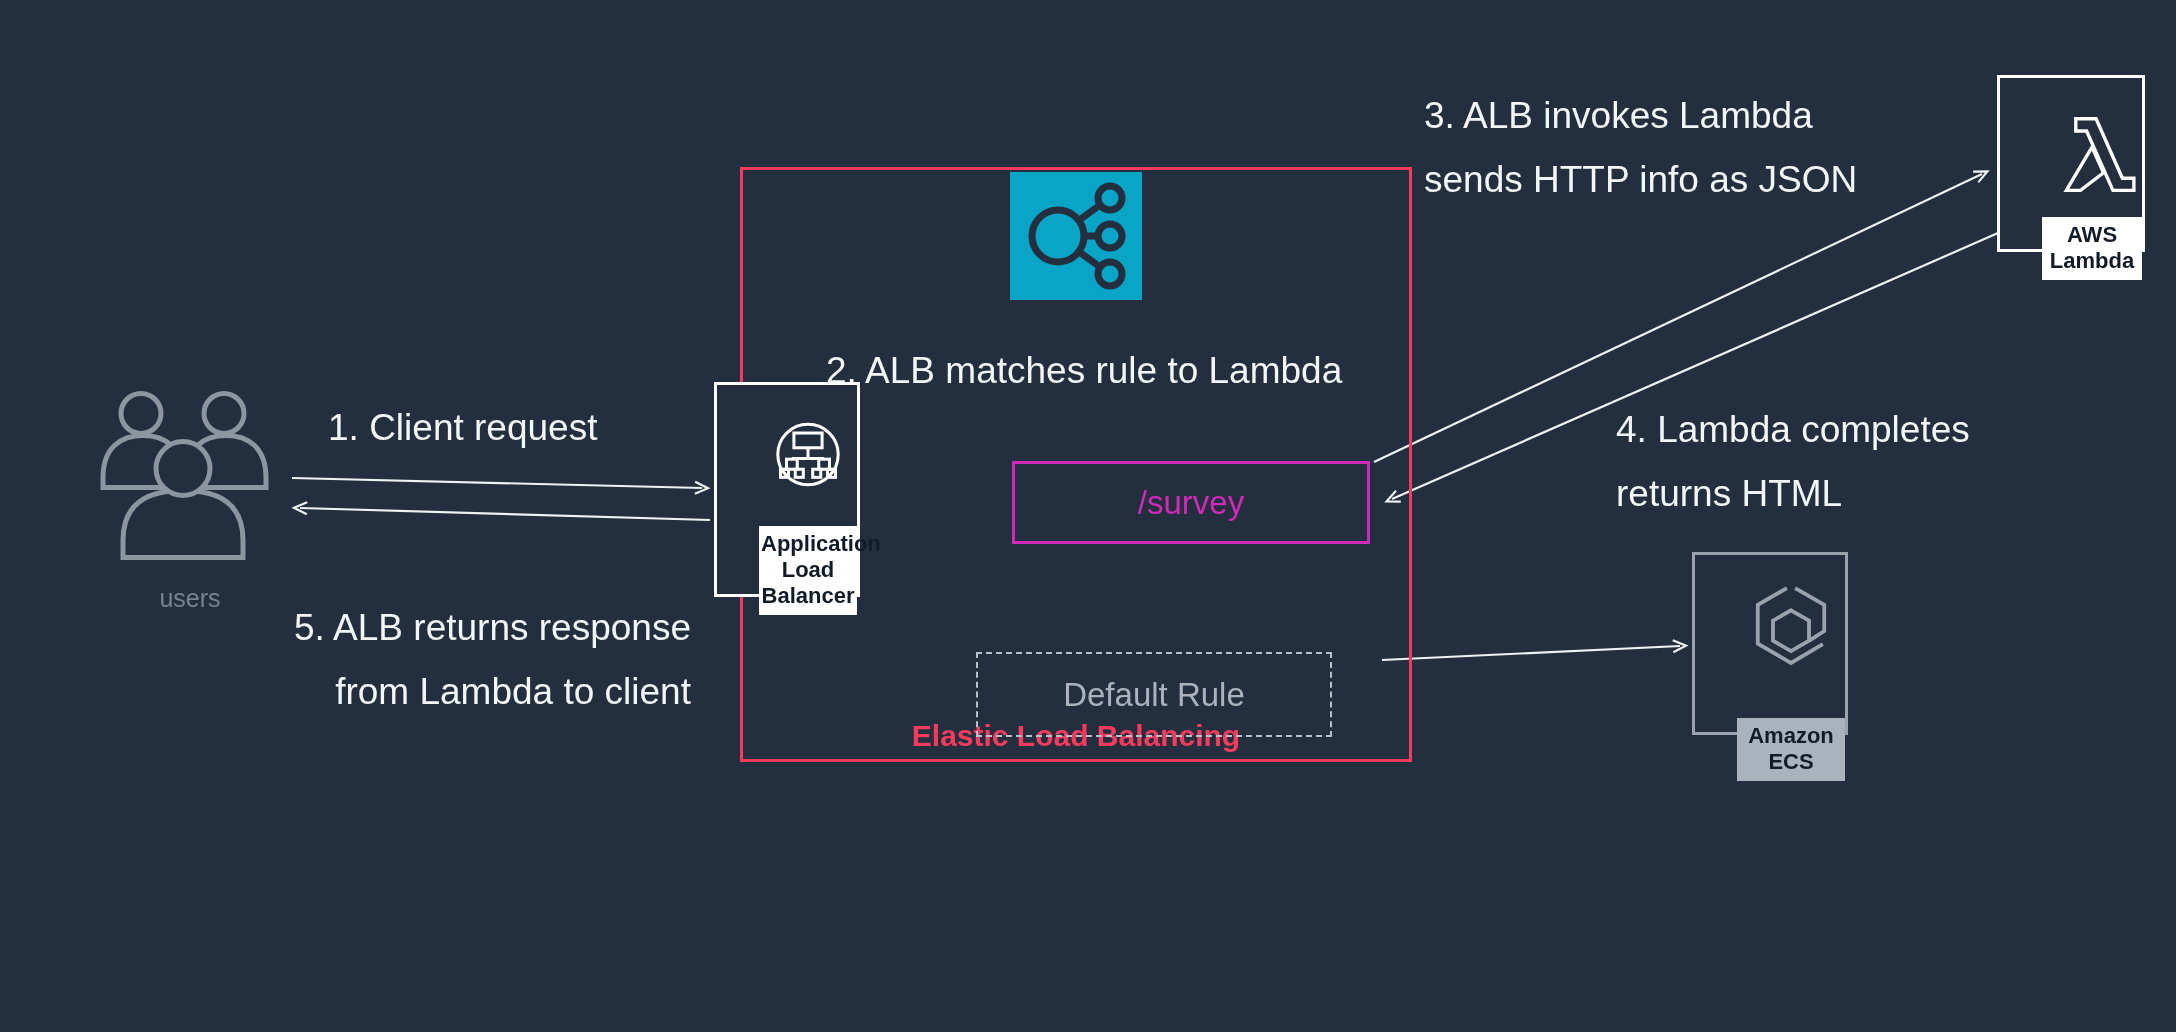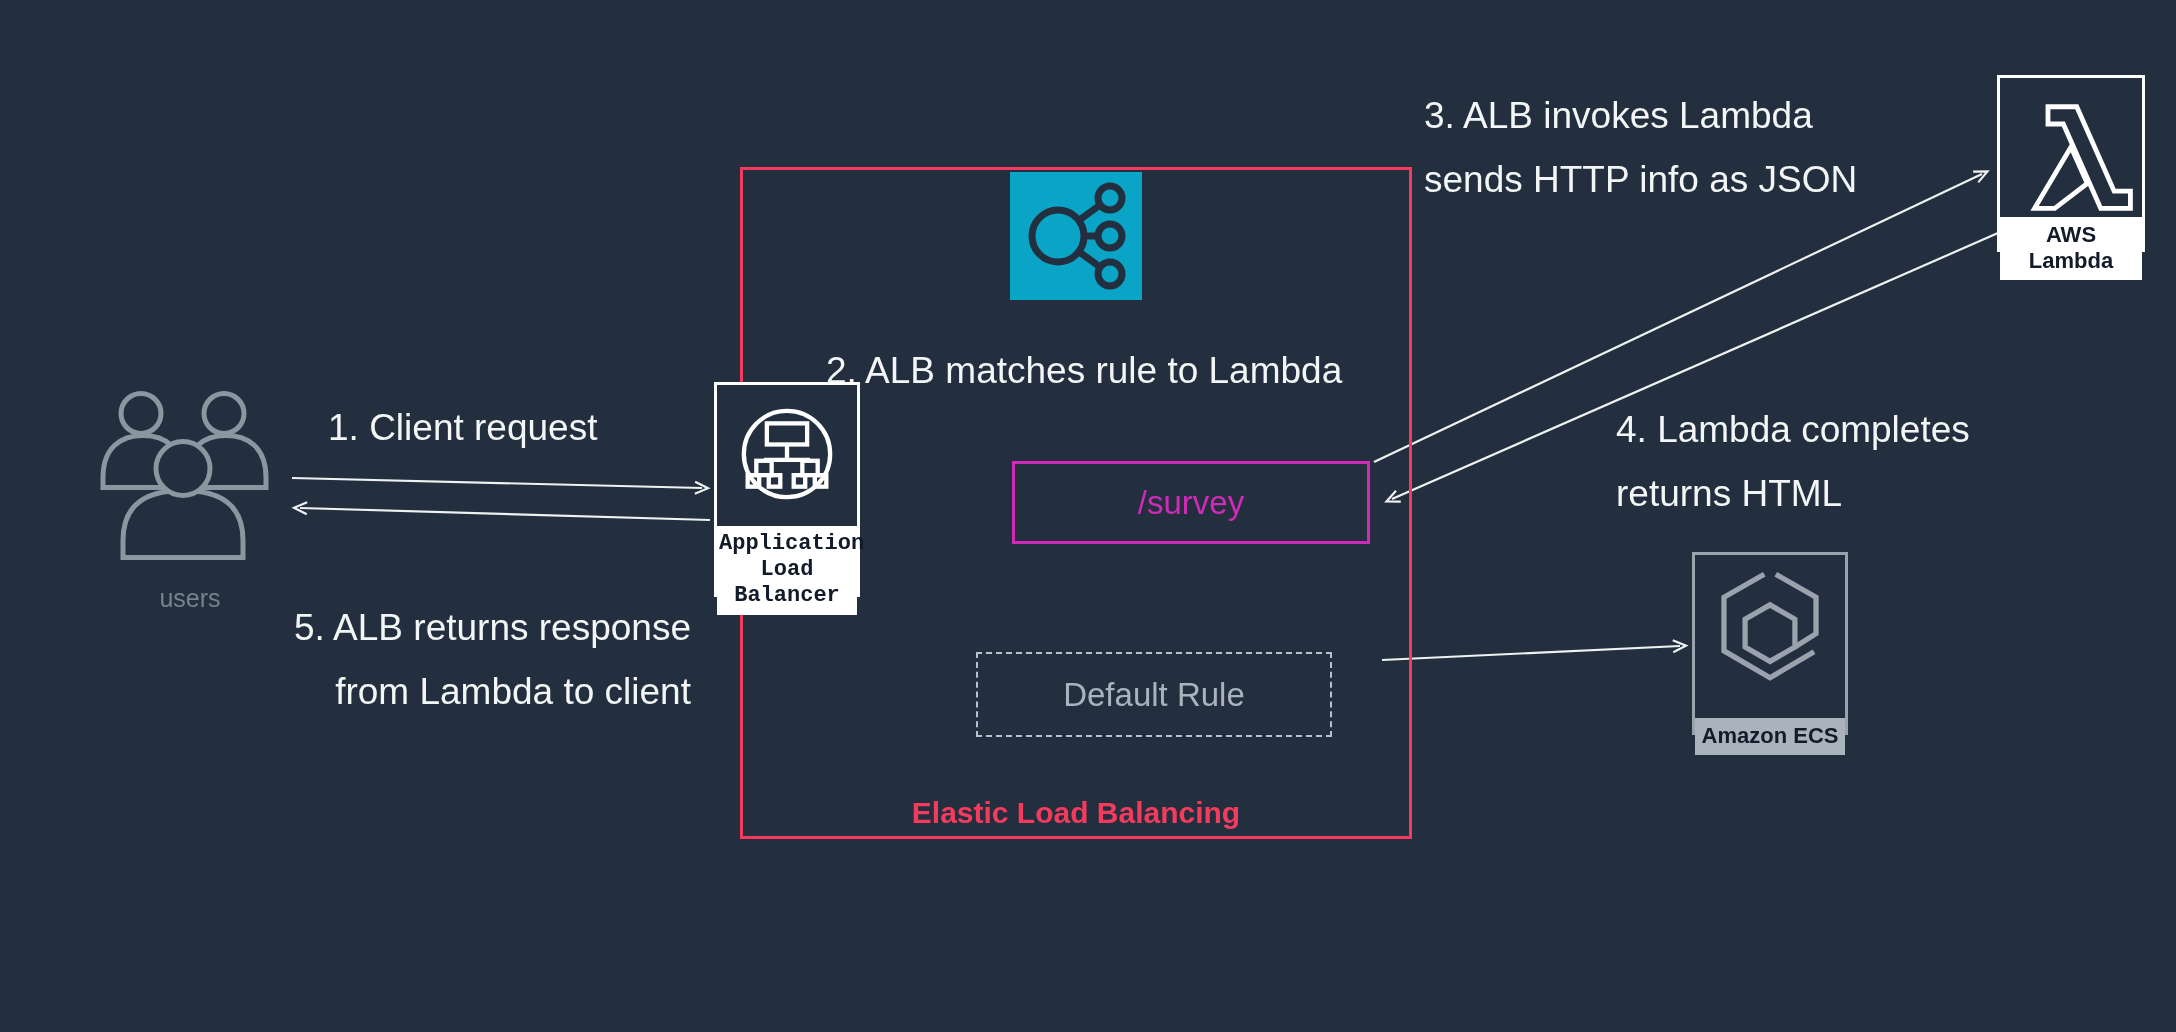--- a/index.html
+++ b/index.html
@@ -21,38 +21,39 @@
     background:var(--background);
     font-family:"Liberation Sans", sans-serif;
   }
   
   .step{
     position:absolute;color:var(--text-white);
     font-size:37px;line-height:64px;white-space:pre-line;
   }
   
   .elb-box{
-    position:absolute;left:740px;top:167px;width:672px;height:672px;
+    position:absolute;left:740px;top:167px;width:672px;height:595px;
     border:3px solid var(--accent-red);box-sizing:border-box;
   }
   .elb-label{
     position:absolute;left:0;right:0;bottom:6px;text-align:center;
     color:var(--accent-red);font-size:30px;font-weight:600;
   }
   
   .teal-icon{
     position:absolute;left:1010px;top:172px;width:132px;height:128px;
     background:var(--accent-teal);
   }
   .teal-icon svg{display:block;width:100%;height:100%;}
   .teal-glyph{stroke:var(--icon-navy);stroke-width:7;fill:none;}
   
   .card{
     position:absolute;box-sizing:border-box;display:flex;flex-direction:column;
     background:var(--background);
+    padding-left:42px;
   }
   .card .icon-area{flex:1;display:flex;align-items:center;justify-content:center;}
   .card .band{
     text-align:center;font-weight:bold;font-size:22px;line-height:26px;
     color:var(--label-dark);padding:5px 2px 6px 2px;
   }
   .card-alb{left:714px;top:382px;width:146px;height:215px;border:3px solid #ffffff;}
   .card-alb .band{background:#ffffff;}
   .card-lambda{left:1997px;top:75px;width:148px;height:177px;border:3px solid #ffffff;}
   .card-lambda .band{background:#ffffff;}
@@ -159,21 +160,21 @@
       <rect class="white-glyph" x="52" y="40" width="42" height="22" stroke-width="4.5"></rect>
       <path class="white-glyph" d="M73,62 L73,78 M49,78 L97,78 M49,78 L49,80 M97,78 L97,80" stroke-width="4.5"></path>
       <rect class="white-glyph" x="41" y="79" width="16" height="15" stroke-width="4.5"></rect>
       <rect class="white-glyph" x="89" y="79" width="16" height="15" stroke-width="4.5"></rect>
       <rect class="white-glyph" x="32" y="94" width="12" height="12" stroke-width="4.5"></rect>
       <rect class="white-glyph" x="54" y="94" width="12" height="12" stroke-width="4.5"></rect>
       <rect class="white-glyph" x="80" y="94" width="12" height="12" stroke-width="4.5"></rect>
       <rect class="white-glyph" x="102" y="94" width="12" height="12" stroke-width="4.5"></rect>
     </svg>
   </div>
-  <div class="band" style="white-space:pre-line;font-family:Liberation Mono, monospace;">Application
+  <div class="band" style="white-space:pre-line;">Application
 Load Balancer</div>
 </div>
 
 <div class="card card-lambda">
   <div class="icon-area">
     <svg viewBox="0 0 148 145" width="142" height="139">
       <path class="white-glyph" stroke-width="5" d="M50,30 L80,30 L119,118 L136,118 L136,136 L105,136 L66,48 L50,48 Z"></path>
       <path class="white-glyph" stroke-width="5" d="M74,72 L91,110 L57,136 L36,136 Z"></path>
     </svg>
   </div>

